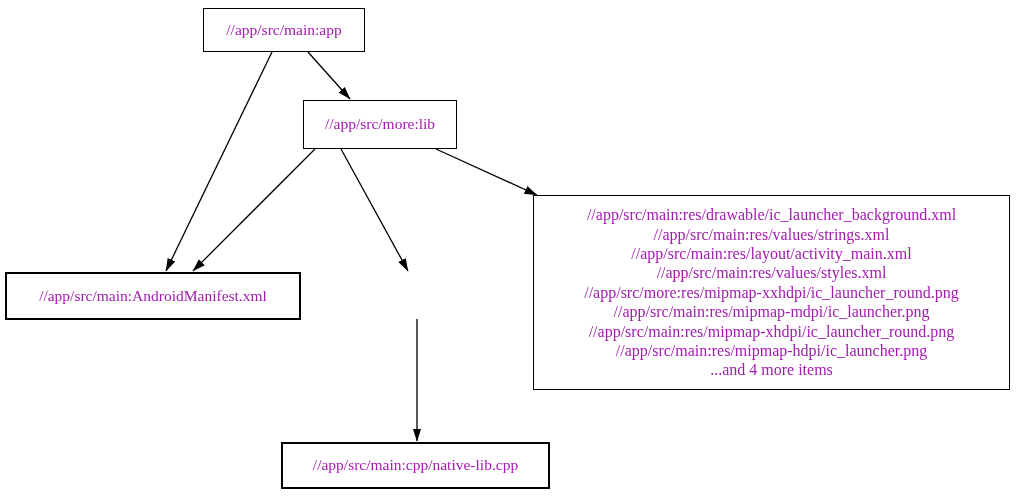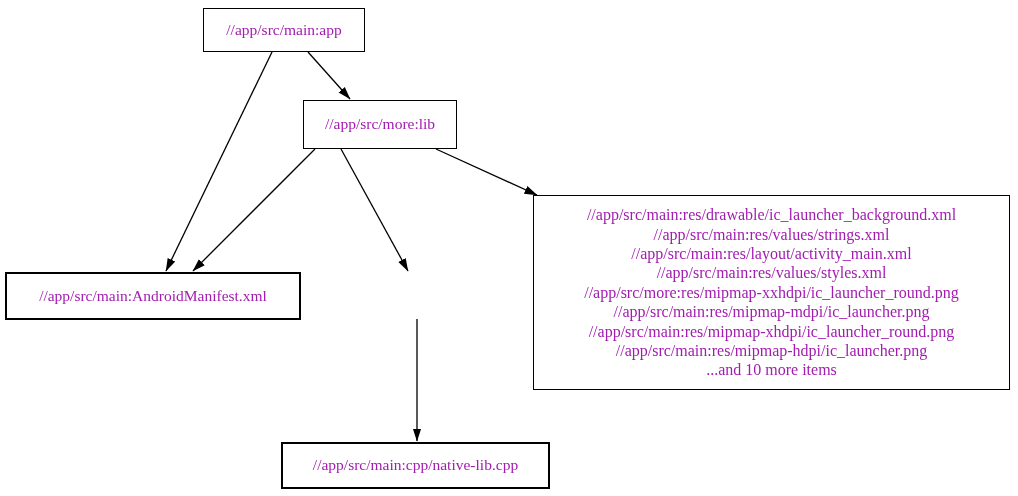--- a/index.html
+++ b/index.html
@@ -81,20 +81,20 @@
 
   <div class="node" id="node-resources">
     <div class="res-line">//app/src/main:res/drawable/ic_launcher_background.xml</div>
     <div class="res-line">//app/src/main:res/values/strings.xml</div>
     <div class="res-line">//app/src/main:res/layout/activity_main.xml</div>
     <div class="res-line">//app/src/main:res/values/styles.xml</div>
     <div class="res-line">//app/src/more:res/mipmap-xxhdpi/ic_launcher_round.png</div>
     <div class="res-line">//app/src/main:res/mipmap-mdpi/ic_launcher.png</div>
     <div class="res-line">//app/src/main:res/mipmap-xhdpi/ic_launcher_round.png</div>
     <div class="res-line">//app/src/main:res/mipmap-hdpi/ic_launcher.png</div>
-    <div class="res-line">...and 10 more items</div>
+    <div class="res-line">...and 4 more items</div>
   </div>
 
   <div class="node" id="node-native">
     <span>//app/src/main:cpp/native-lib.cpp</span>
   </div>
 
 </div>
 
 </body></html>

